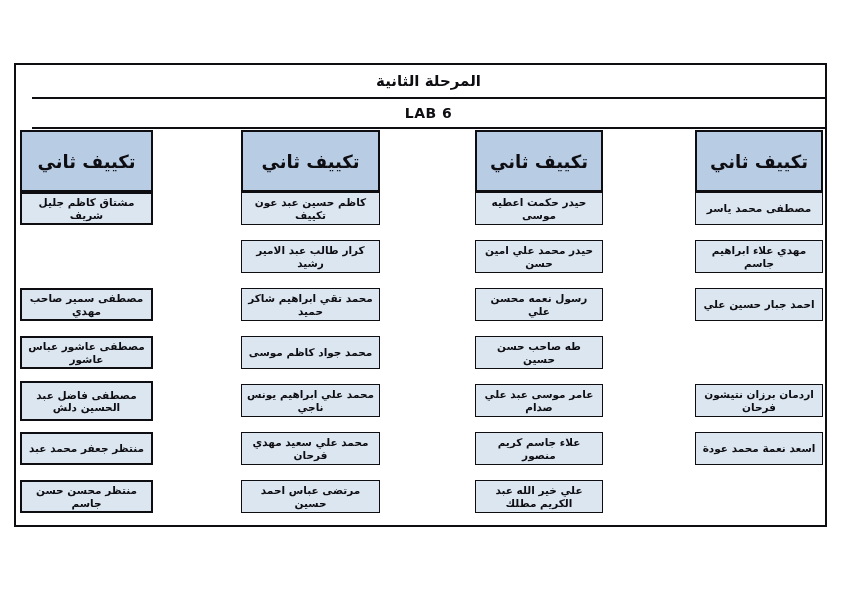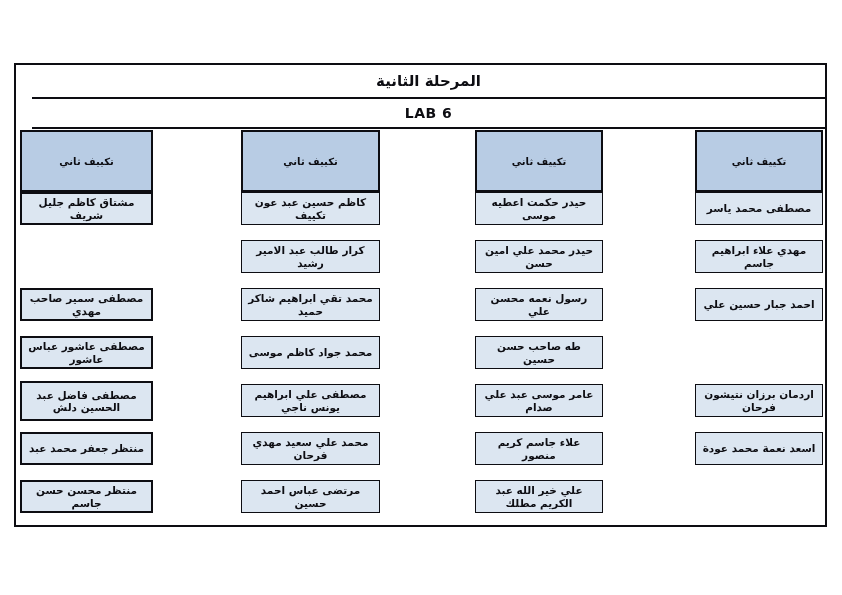--- a/index.html
+++ b/index.html
@@ -25,21 +25,21 @@
     display:flex;align-items:center;justify-content:center;
     font-size:14px;font-weight:bold;letter-spacing:.5px;
   }
 
   
   .hdr{
     position:absolute;top:130px;height:62px;box-sizing:border-box;
     background:var(--header-fill,#b8cce4);
     border:2px solid var(--border,#0d0d12);
     display:flex;align-items:center;justify-content:center;
-    font-size:10px;font-weight:bold;text-align:right;
+    font-size:18px;font-weight:bold;text-align:right;
   }
   
   .nb{
     position:absolute;height:33px;box-sizing:border-box;
     background:var(--box-fill,#dce6f1);
     border:1.5px solid var(--border,#0d0d12);
     display:flex;align-items:center;justify-content:center;
     font-size:10.5px;font-weight:bold;text-align:center;
     padding:1px 4px;line-height:1.15;
   }
@@ -78,21 +78,21 @@
   <div class="nb c1 r3" dir="rtl">مصطفى سمير صاحب مهدي</div>
   <div class="nb c1 r4" dir="rtl">مصطفى عاشور عباس عاشور</div>
   <div class="nb c1 tall" dir="rtl">مصطفى فاضل عبد الحسين دلش</div>
   <div class="nb c1 r6" dir="rtl">منتظر جعفر محمد عبد</div>
   <div class="nb c1 r7" dir="rtl">منتظر محسن حسن جاسم</div>
 
   <div class="nb c2 r1" dir="rtl">كاظم حسين عبد عون تكييف</div>
   <div class="nb c2 r2" dir="rtl">كرار طالب عبد الامير رشيد</div>
   <div class="nb c2 r3" dir="rtl">محمد تقي ابراهيم شاكر حميد</div>
   <div class="nb c2 r4" dir="rtl">محمد جواد كاظم موسى</div>
-  <div class="nb c2 r5" dir="rtl">مصطفى علي ابراهيم يونس ناجي</div>
+  <div class="nb c2 r5" dir="rtl">محمد علي ابراهيم يونس ناجي</div>
   <div class="nb c2 r6" dir="rtl">محمد علي سعيد مهدي فرحان</div>
   <div class="nb c2 r7" dir="rtl">مرتضى عباس احمد حسين</div>
 
   <div class="nb c3 r1" dir="rtl">حيدر حكمت اعطيه موسى</div>
   <div class="nb c3 r2" dir="rtl">حيدر محمد علي امين حسن</div>
   <div class="nb c3 r3" dir="rtl">رسول نعمه محسن علي</div>
   <div class="nb c3 r4" dir="rtl">طه صاحب حسن حسين</div>
   <div class="nb c3 r5" dir="rtl">عامر موسى عبد علي صدام</div>
   <div class="nb c3 r6" dir="rtl">علاء جاسم كريم منصور</div>
   <div class="nb c3 r7" dir="rtl">علي خير الله عبد الكريم مطلك</div>

